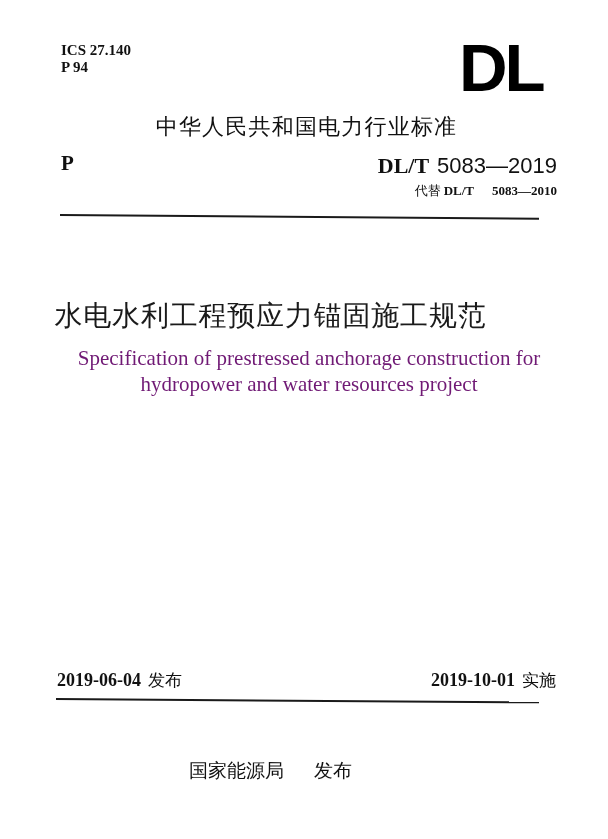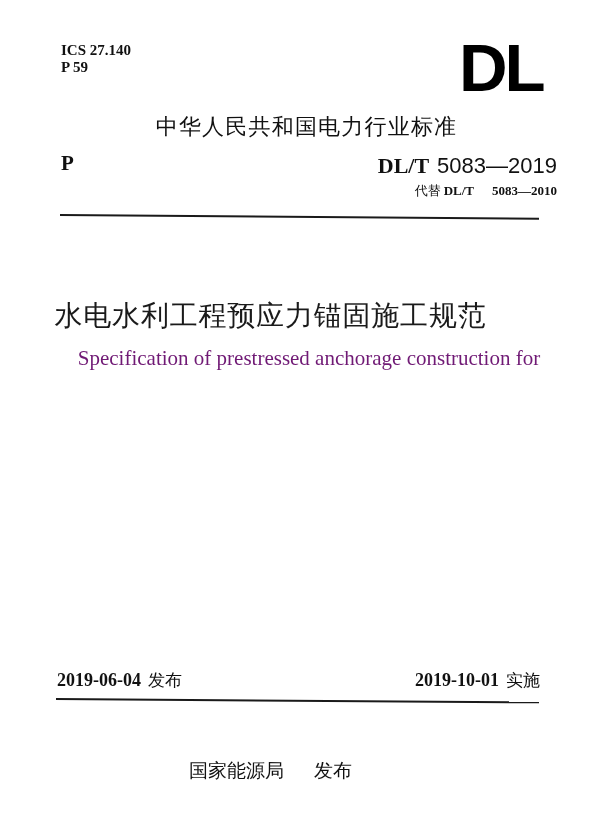--- a/index.html
+++ b/index.html
@@ -149,21 +149,21 @@
     }
     .title-en span { display: block; }
 
     
     .issue-date {
       left: 57px; top: 668px;
       font-size: 18px;
       line-height: 24px;
     }
     .impl-date {
-      right: 68px; top: 668px;
+      right: 52px; top: 668px;
       font-size: 18px;
       line-height: 24px;
       text-align: left;
     }
     .date-val {
       font-family: "Liberation Serif", serif;
       font-weight: bold;
     }
     .date-label {
       font-family: "DejaVu Sans", sans-serif;
@@ -182,21 +182,21 @@
       box-sizing: border-box;
     }
     .publisher .pub-action {
       margin-left: 30px;
     }
   </style>
 </head>
 <body>
 
 <div class="abs ics">ICS 27.140</div>
-<div class="abs pcode">P 59</div>
+<div class="abs pcode">P 94</div>
 
 <div class="abs dl-logo">DL</div>
 
 <div class="abs industry">中华人民共和国电力行业标准</div>
 
 <div class="abs pmark">P</div>
 
 <div class="abs stdno">
   <span class="prefix">DL/T</span><span class="number">5083—2019</span>
 </div>
@@ -204,20 +204,21 @@
 <div class="abs replaces">
   <span class="cn">代替</span><span class="prefix">DL/T</span><span class="number">5083—2010</span>
 </div>
 
 <div class="rule rule-top"></div>
 
 <div class="abs title-cn">水电水利工程预应力锚固施工规范</div>
 
 <div class="abs title-en">
   <span>Specification of prestressed anchorage construction for</span>
+  <span>hydropower and water resources project</span>
 </div>
 
 <div class="abs issue-date">
   <span class="date-val">2019-06-04</span><span class="date-label">发布</span>
 </div>
 
 <div class="abs impl-date">
   <span class="date-val">2019-10-01</span><span class="date-label">实施</span>
 </div>
 

